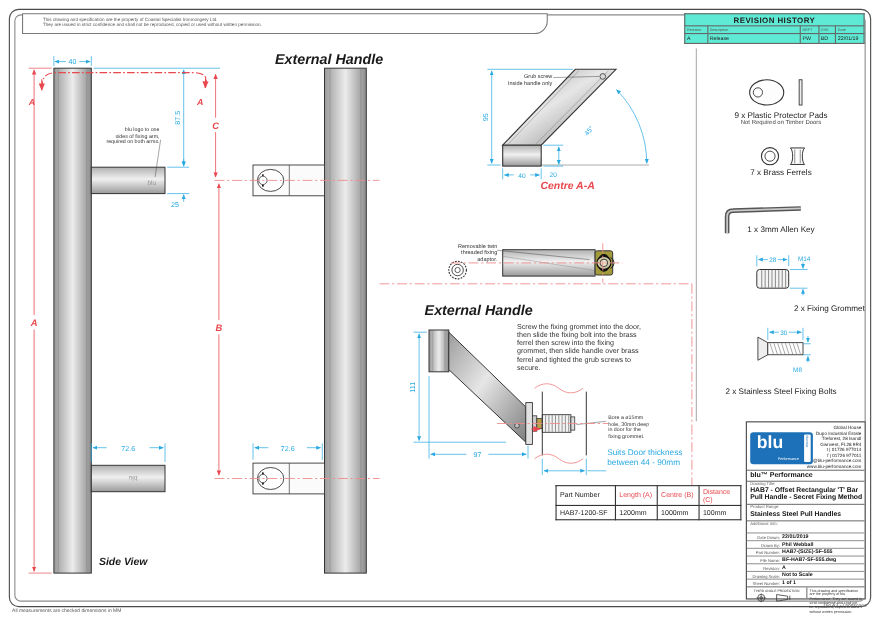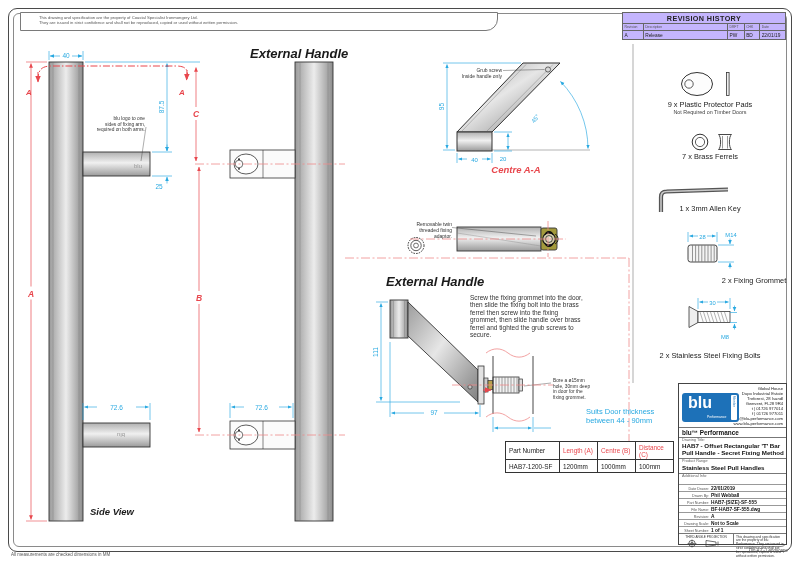--- a/index.html
+++ b/index.html
@@ -12,21 +12,21 @@
   .pre{white-space:pre-line;}
   .tab-disclaimer{left:20px;top:12px;width:478px;height:19px;border:0.8px solid #7a7a7a;
         border-radius:0 0 12px 0;background:#fff;padding:2px 0 0 18px;box-sizing:border-box;
         font-size:4.2px;line-height:5.4px;color:#555;}
   
   .hand-title{font-style:italic;font-weight:bold;color:#1a1a1a;}
   .red-title{font-style:italic;font-weight:bold;color:#e8474d;}
   .note{color:#333;}
   .blue-note{color:#29a9e1;}
   
-  .rev-table{left:622px;top:12px;width:164px;border-collapse:collapse;background:#c4b5fd;}
+  .rev-table{left:622px;top:12px;width:164px;border-collapse:collapse;background:#5eead4;}
   .rev-table td{border:0.8px solid #666;padding:0;}
   .rev-title{font-size:7.2px;font-weight:bold;text-align:center;height:10px;letter-spacing:0.4px;}
   .rev-head td{font-size:3.4px;color:#555;height:6px;padding-left:1.5px;}
   .rev-data td{font-size:4.8px;color:#222;height:8px;padding-left:1.5px;}
   
   .size-table{left:505px;top:441px;border-collapse:collapse;background:#fff;}
   .size-table td{border:0.9px solid #333;font-size:6.4px;padding:1.5px 3px;height:9px;}
   .size-table .red{color:#e8474d;}
   .size-table .pn{width:47px;}
   .size-table .c2{width:31px;}
@@ -358,21 +358,21 @@
 Inside handle only</div>
   <div class="abs red-title" style="left:456px;top:164px;width:120px;font-size:9.5px;text-align:center;">Centre A-A</div>
 
   <div class="abs note pre" style="left:402px;top:222px;width:50px;font-size:5px;line-height:5.8px;text-align:right;">Removable twin
 threaded fixing
 adaptor.</div>
 
   <div class="abs hand-title" style="left:386px;top:274px;font-size:13px;">External Handle</div>
   <div class="abs note" style="left:470px;top:294px;width:114px;font-size:6.5px;line-height:7.4px;">Screw the fixing grommet into the door, then slide the fixing bolt into the brass ferrel then screw into the fixing grommet, then slide handle over brass ferrel and tighted the grub screws to secure.</div>
   <div class="abs note" style="left:553px;top:378px;width:42px;font-size:4.8px;line-height:5.6px;">Bore a ø15mm hole, 30mm deep in door for the fixing grommet.</div>
-  <div class="abs blue-note" style="left:552px;top:408px;width:78px;font-size:7.5px;line-height:8.6px;margin-left:34px;">Suits Door thickness between 44 - 90mm</div>
+  <div class="abs blue-note" style="left:552px;top:408px;width:78px;font-size:7.5px;line-height:8.6px;">Suits Door thickness between 44 - 90mm</div>
 
   <div class="abs part-label" style="top:100px;">9 x Plastic Protector Pads</div>
   <div class="abs part-sub" style="top:109px;">Not Required on Timber Doors</div>
   <div class="abs part-label" style="top:152px;">7 x Brass Ferrels</div>
   <div class="abs part-label" style="top:204px;">1 x 3mm Allen Key</div>
   <div class="abs part-label" style="top:276px;margin-left:44px;">2 x Fixing Grommet</div>
   <div class="abs part-label" style="top:351px;">2 x Stainless Steel Fixing Bolts</div>
 
   <table class="size-table abs">
     <tbody>

